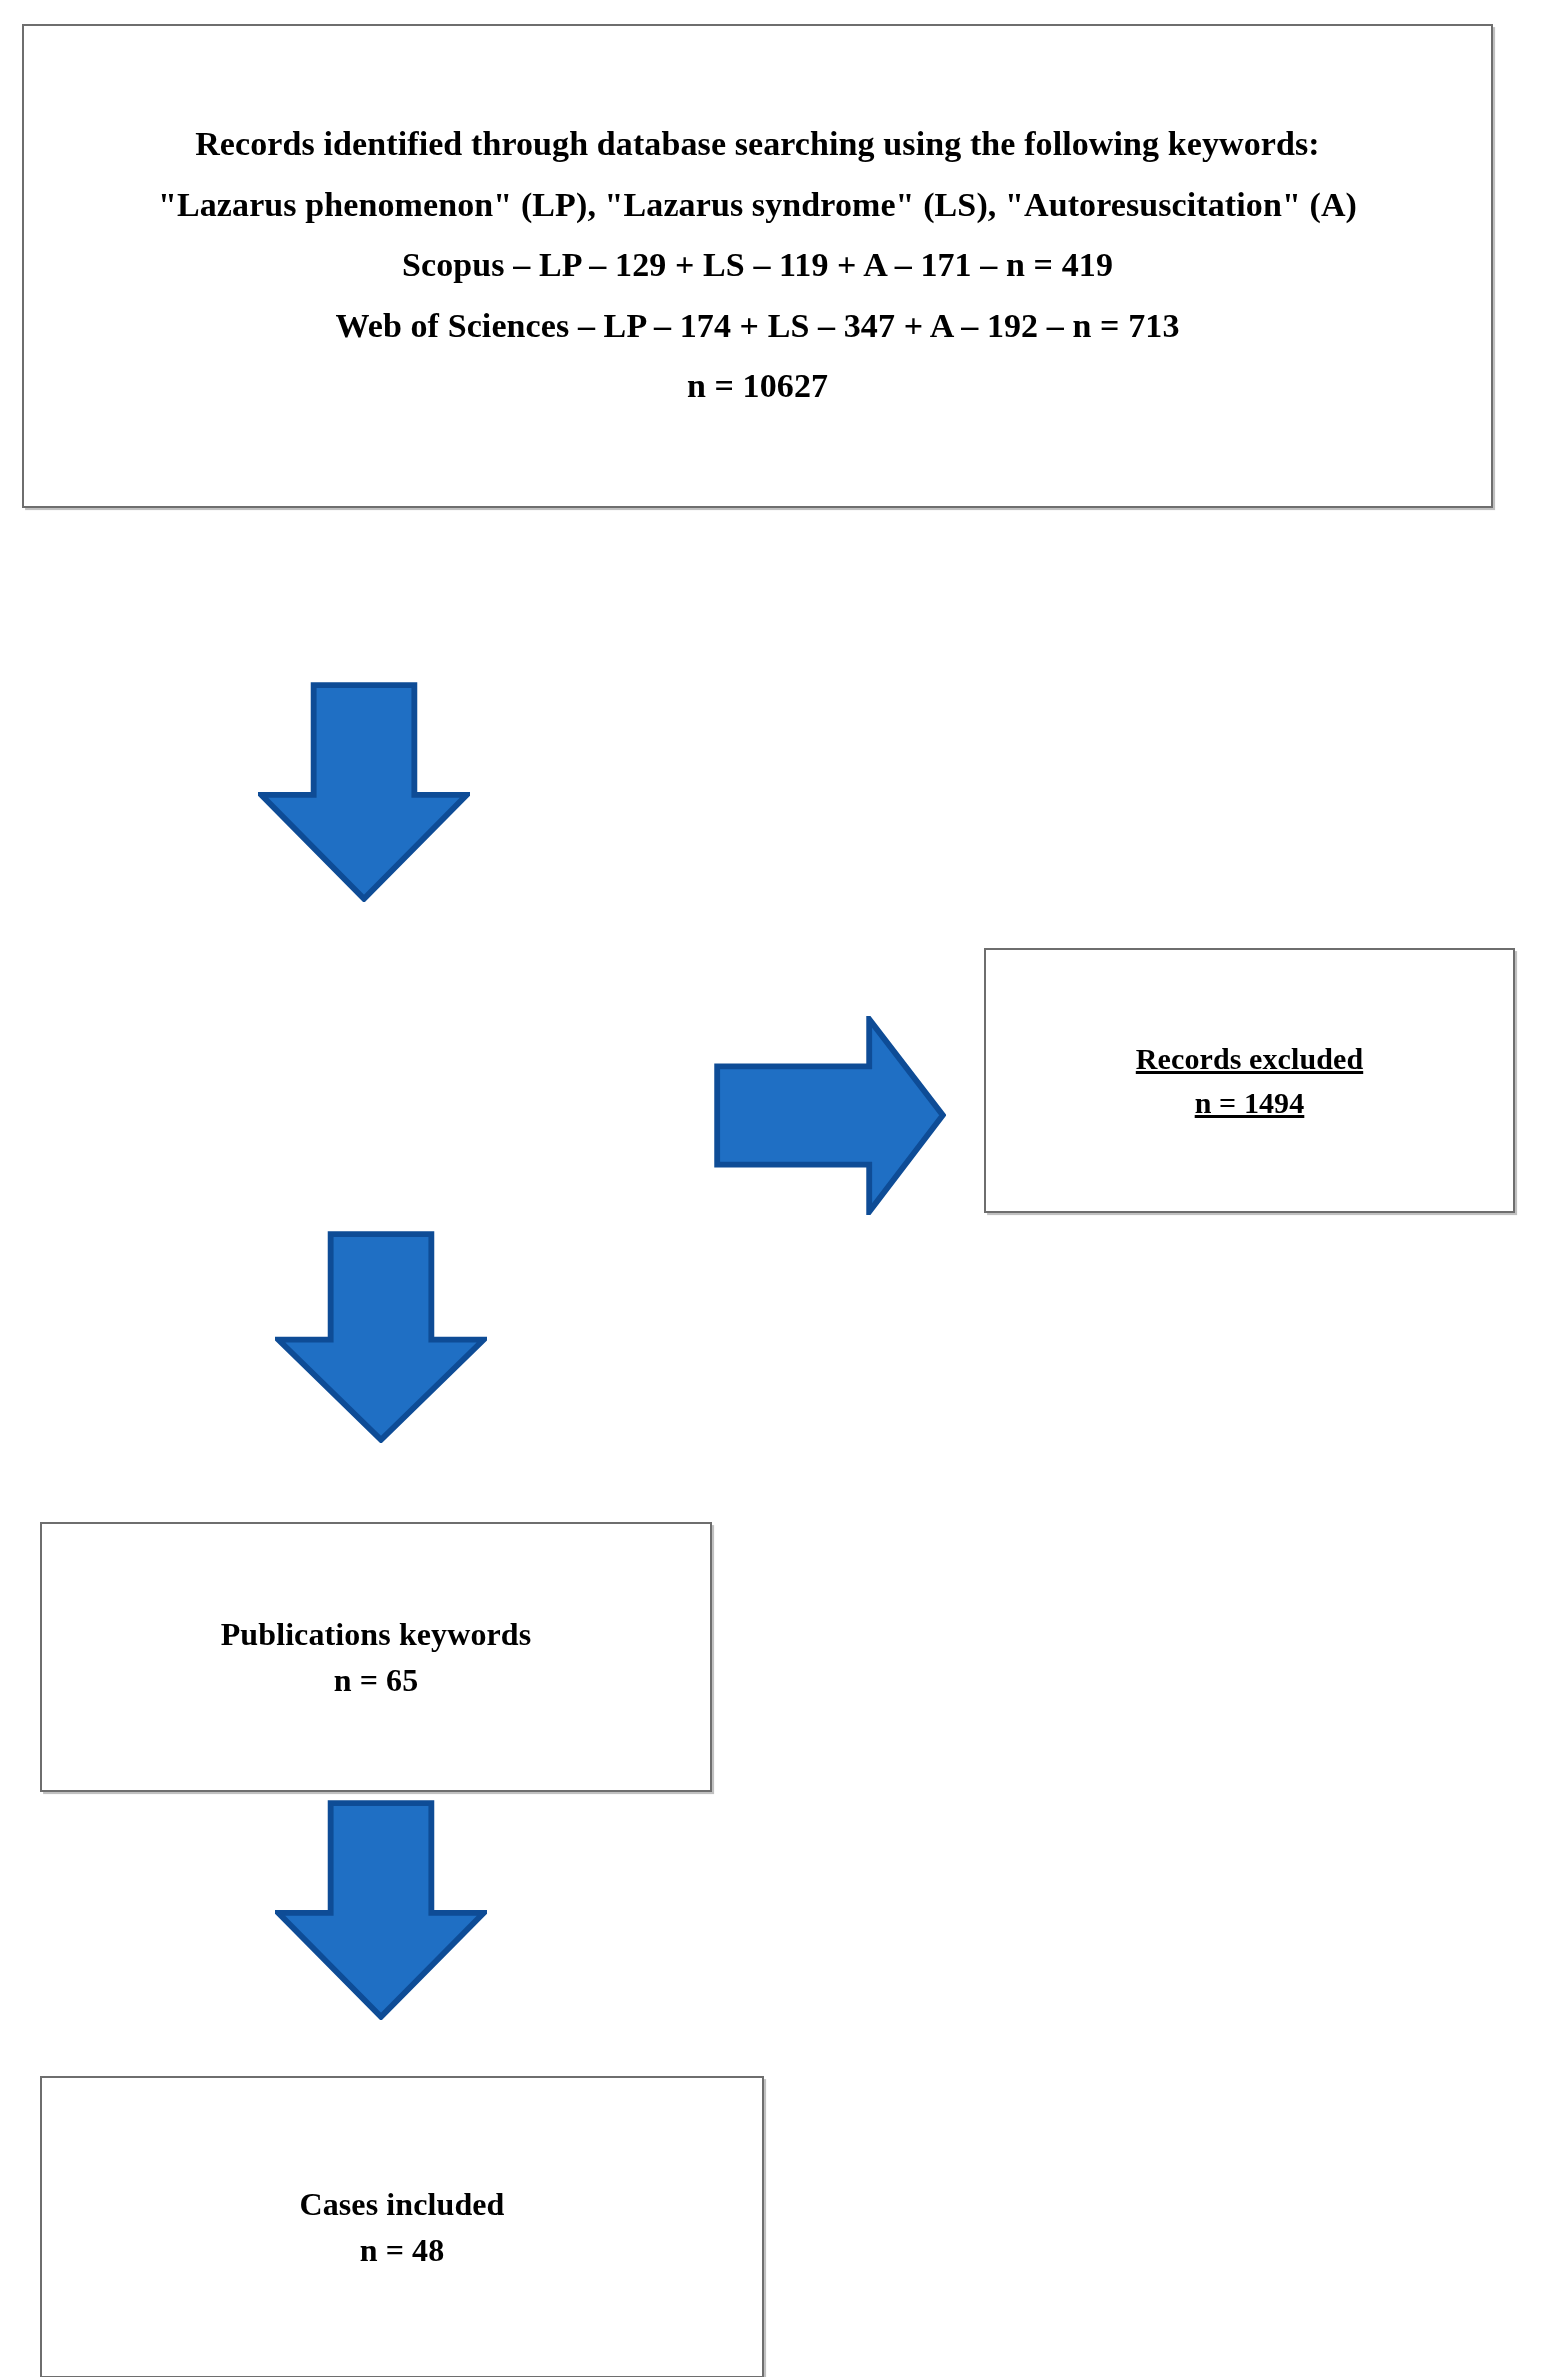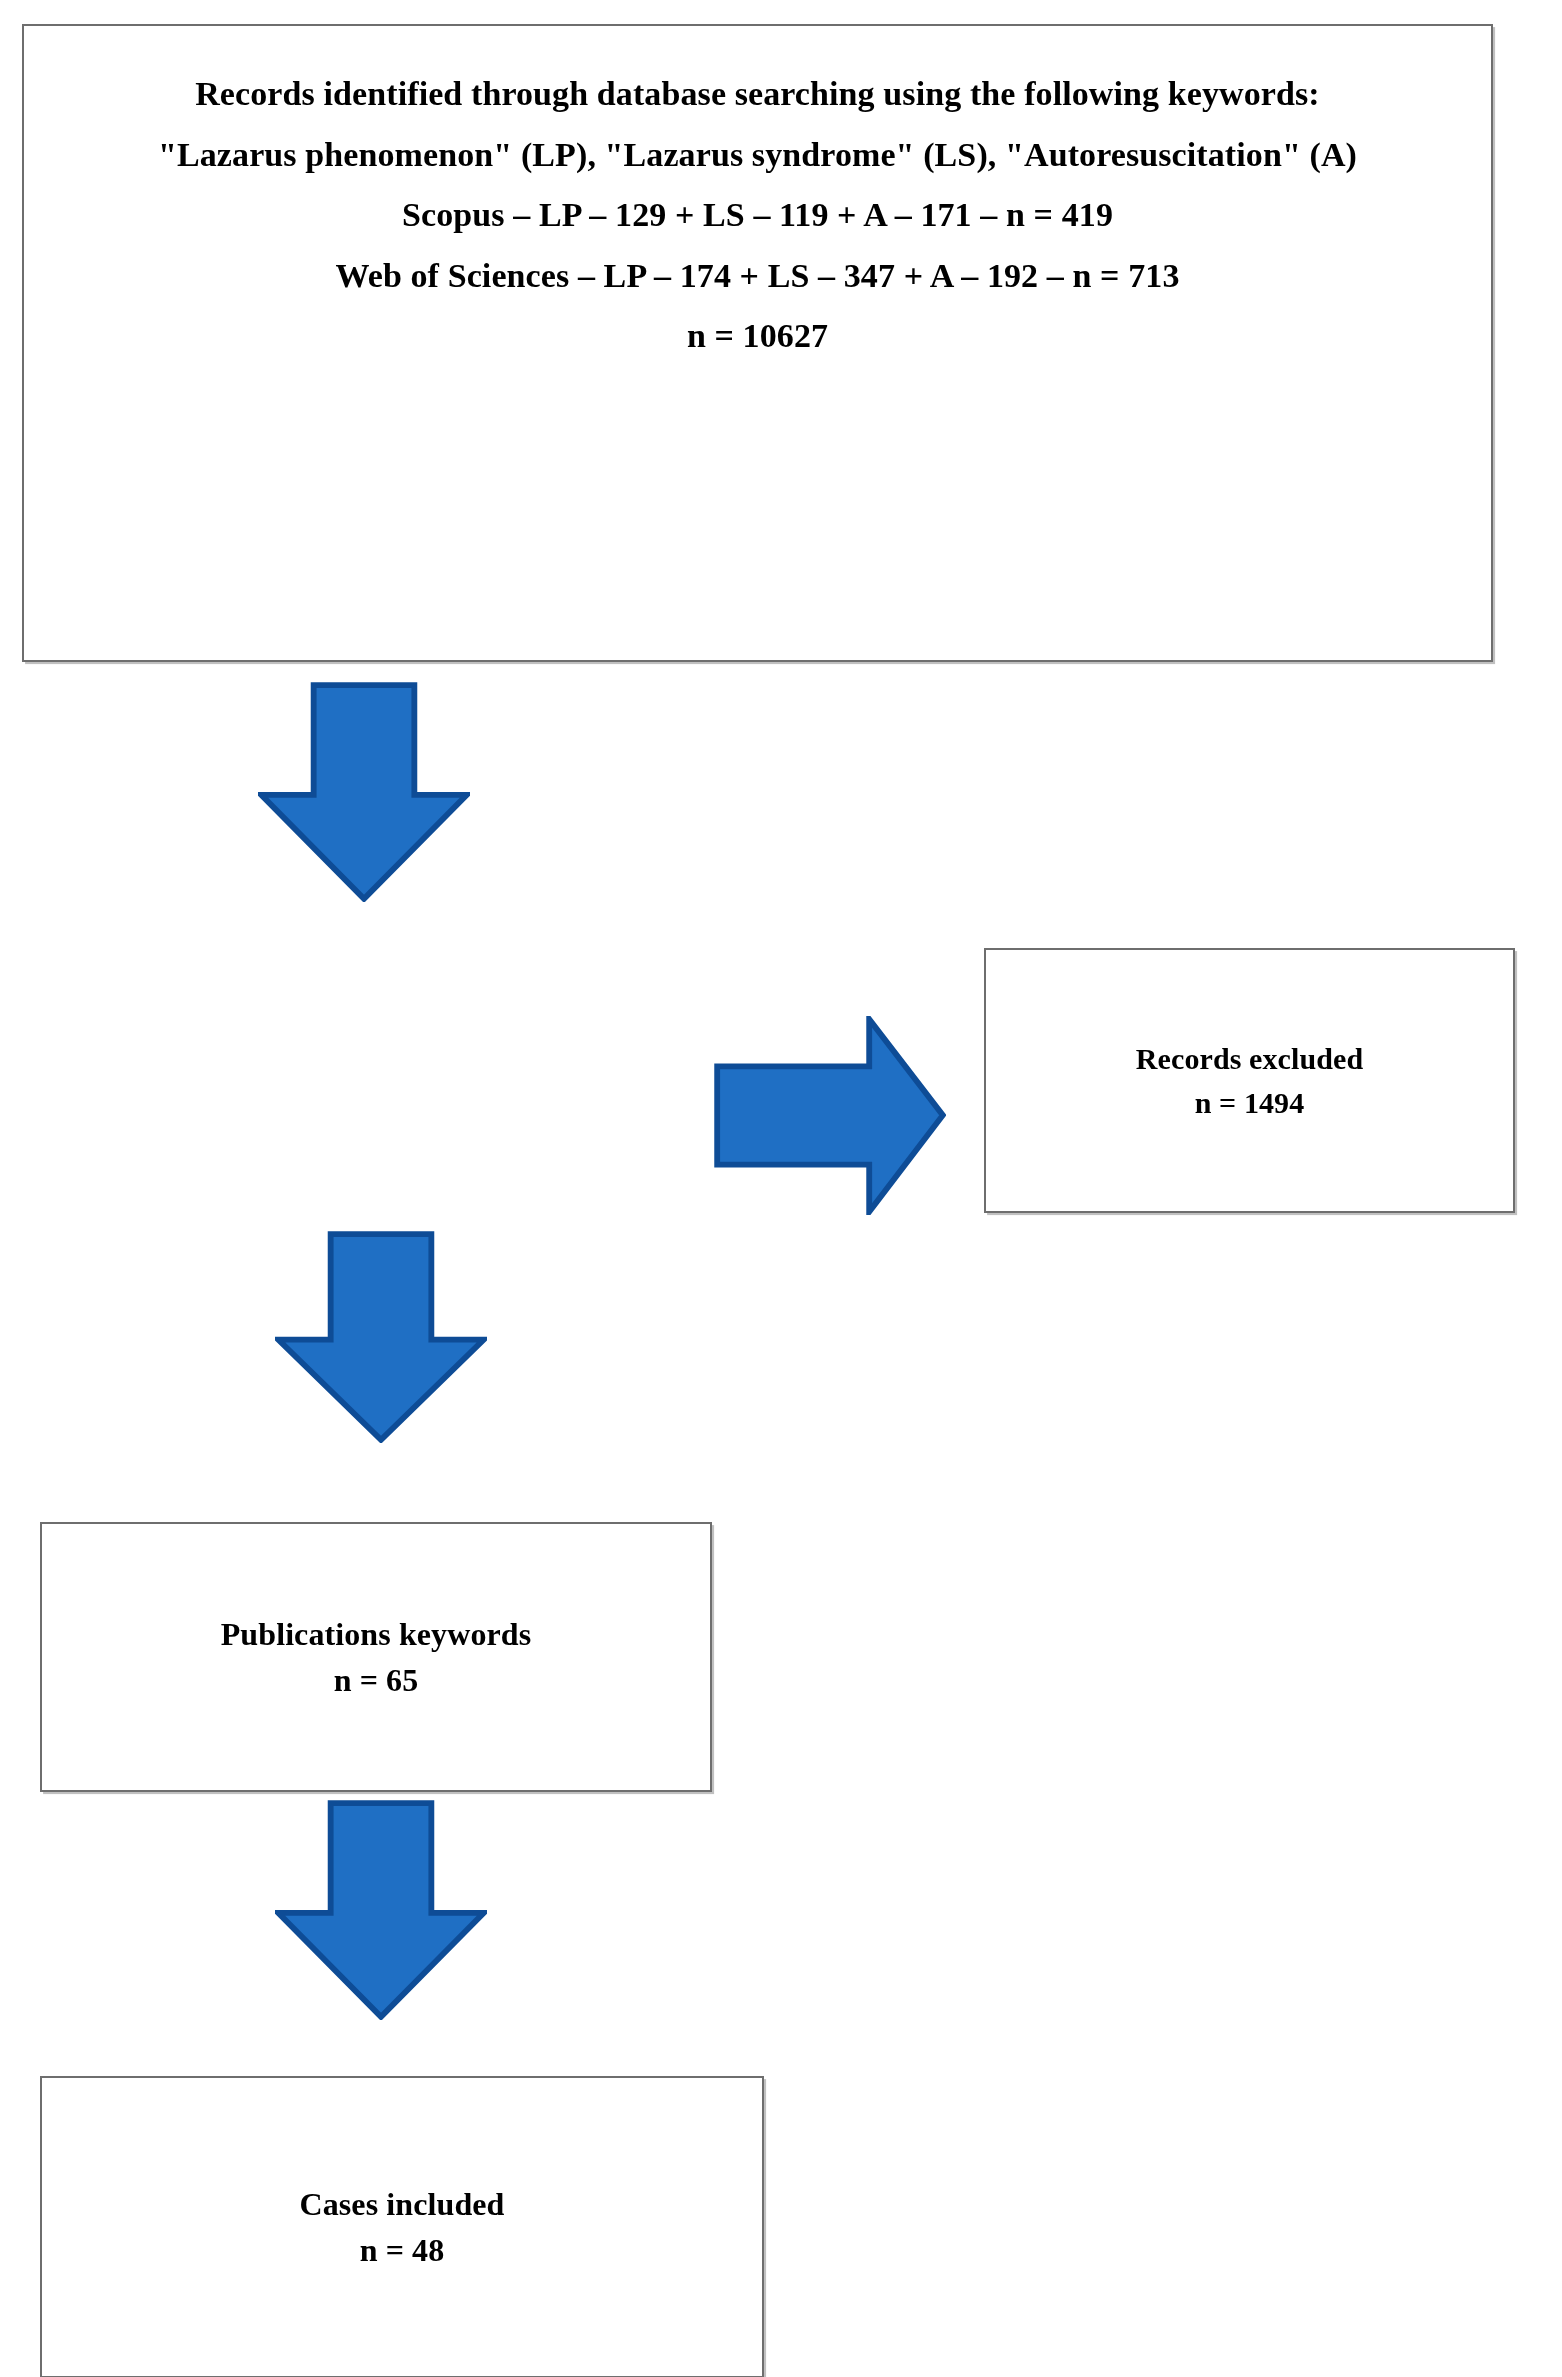--- a/index.html
+++ b/index.html
@@ -39,23 +39,23 @@
     line-height: 1.5;
     white-space: nowrap;
     letter-spacing: 0.1px;
   }
 
   
   #box-identification {
     left: 22px;
     top: 24px;
     width: 1471px;
-    height: 638px;
+    height: 484px;
     justify-content: flex-start;
-    padding-top: 38px;
+    padding-top: 88px;
   }
   #box-identification .box-line {
     font-size: 34px;
     line-height: 1.78;
   }
 
   
   #box-screened {
     left: 40px;
     top: 910px;
@@ -84,21 +84,21 @@
     height: 302px;
   }
 
   #box-screened .box-line,
   #box-excluded .box-line,
   #box-publications .box-line,
   #box-cases .box-line {
     font-size: 32px;
     line-height: 1.45;
   }
-  #box-excluded .box-line { font-size: 30px; }
+  #box-excluded .box-line { font-size: 30px; text-decoration: underline; }
 
   
   .arrow {
     position: absolute;
     display: block;
   }
   .arrow svg { display: block; width: 100%; height: 100%; }
 
   #arrow-down-1 { left: 258px; top: 682px;  width: 212px; height: 220px; }
   #arrow-right-1 { left: 714px; top: 1016px; width: 232px; height: 199px; }

